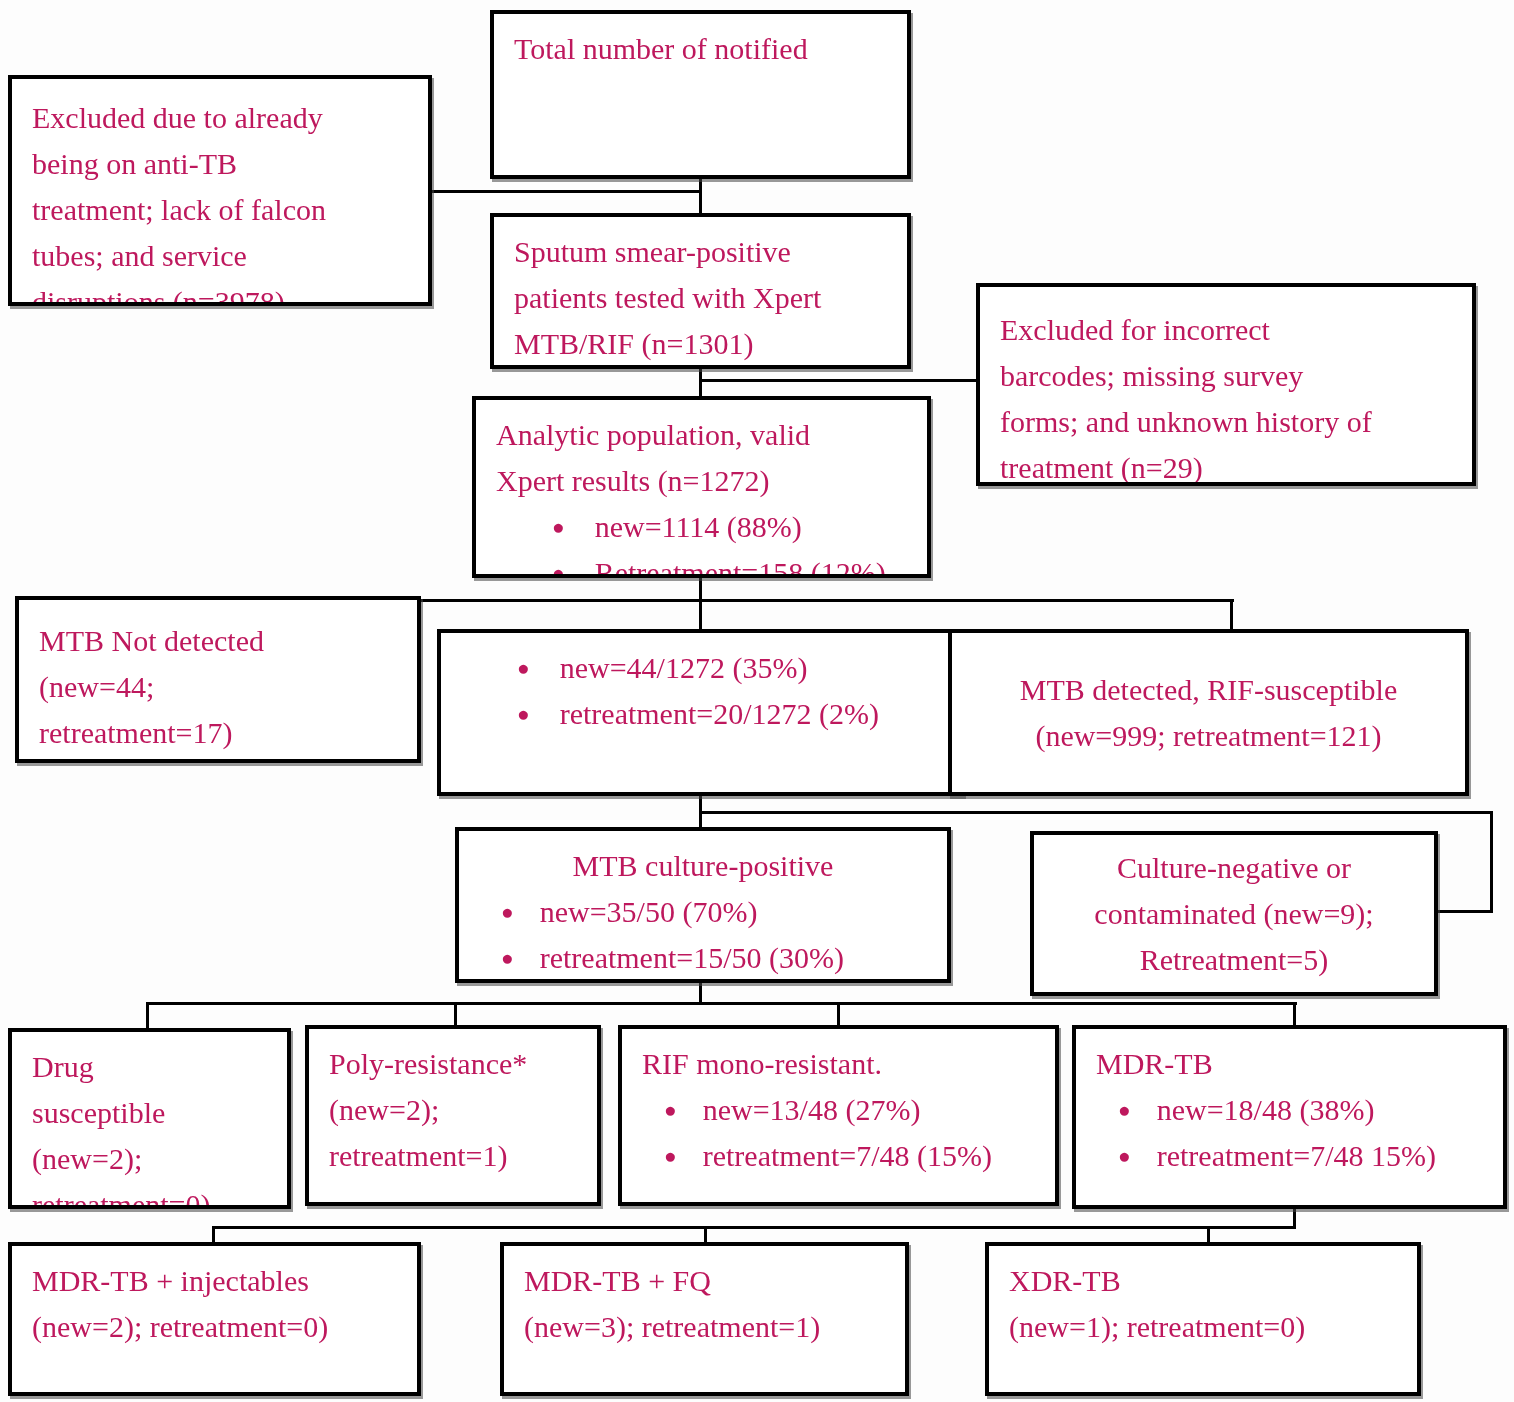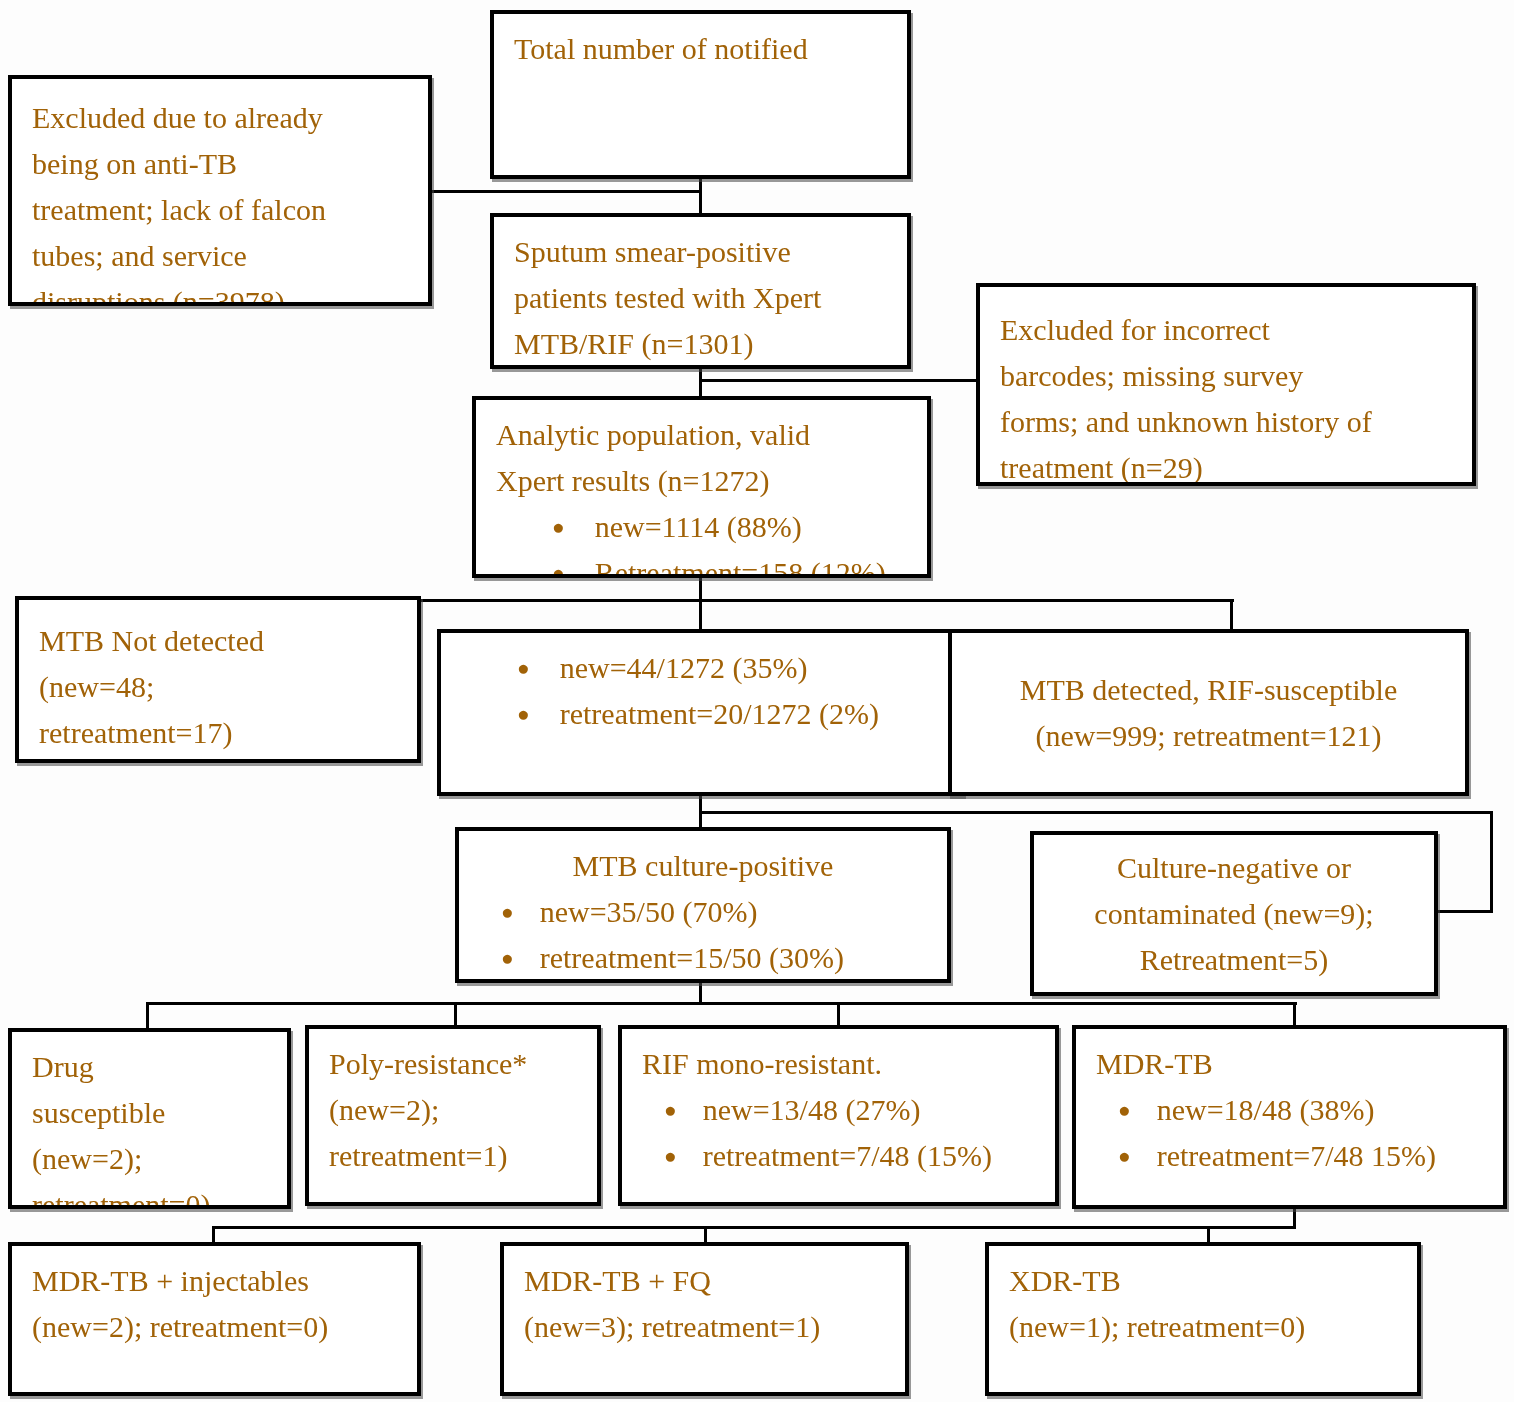--- a/index.html
+++ b/index.html
@@ -2,21 +2,21 @@
 <html><head>
 <meta charset="utf-8">
 <style>
   html, body { margin: 0; padding: 0; background: #ffffff; }
   .diagram {
     position: relative;
     width: 1514px;
     height: 1402px;
     background: #fdfdfd;
     font-family: "Liberation Serif", "DejaVu Serif", serif;
-    color: #a16207;
+    color: #be185d;
     overflow: hidden;
   }
   .box {
     position: absolute;
     box-sizing: border-box;
     border: 4px solid #000000;
     background: #ffffff;
     box-shadow: 2px 3px 0 rgba(70,70,70,0.55);
     padding: 12px 20px;
     font-size: 30px;
@@ -126,21 +126,21 @@
         <div class="bullet-row">
           <span class="bullet">●</span>
           <span class="bullet-text">Retreatment=158 (12%)</span>
         </div>
       </div>
   </div>
 
   <div class="box" style="left:15px;top:596px;width:406px;height:167px;padding-top:18px;">
     <div class="lines">
         <div class="line">MTB Not detected</div>
-        <div class="line">(new=48;</div>
+        <div class="line">(new=44;</div>
         <div class="line">retreatment=17)</div>
       </div>
   </div>
 
   <div class="box" style="left:437px;top:629px;width:527px;height:167px;">
     <div class="bullets indent">
         <div class="bullet-row">
           <span class="bullet">●</span>
           <span class="bullet-text">new=44/1272 (35%)</span>
         </div>

